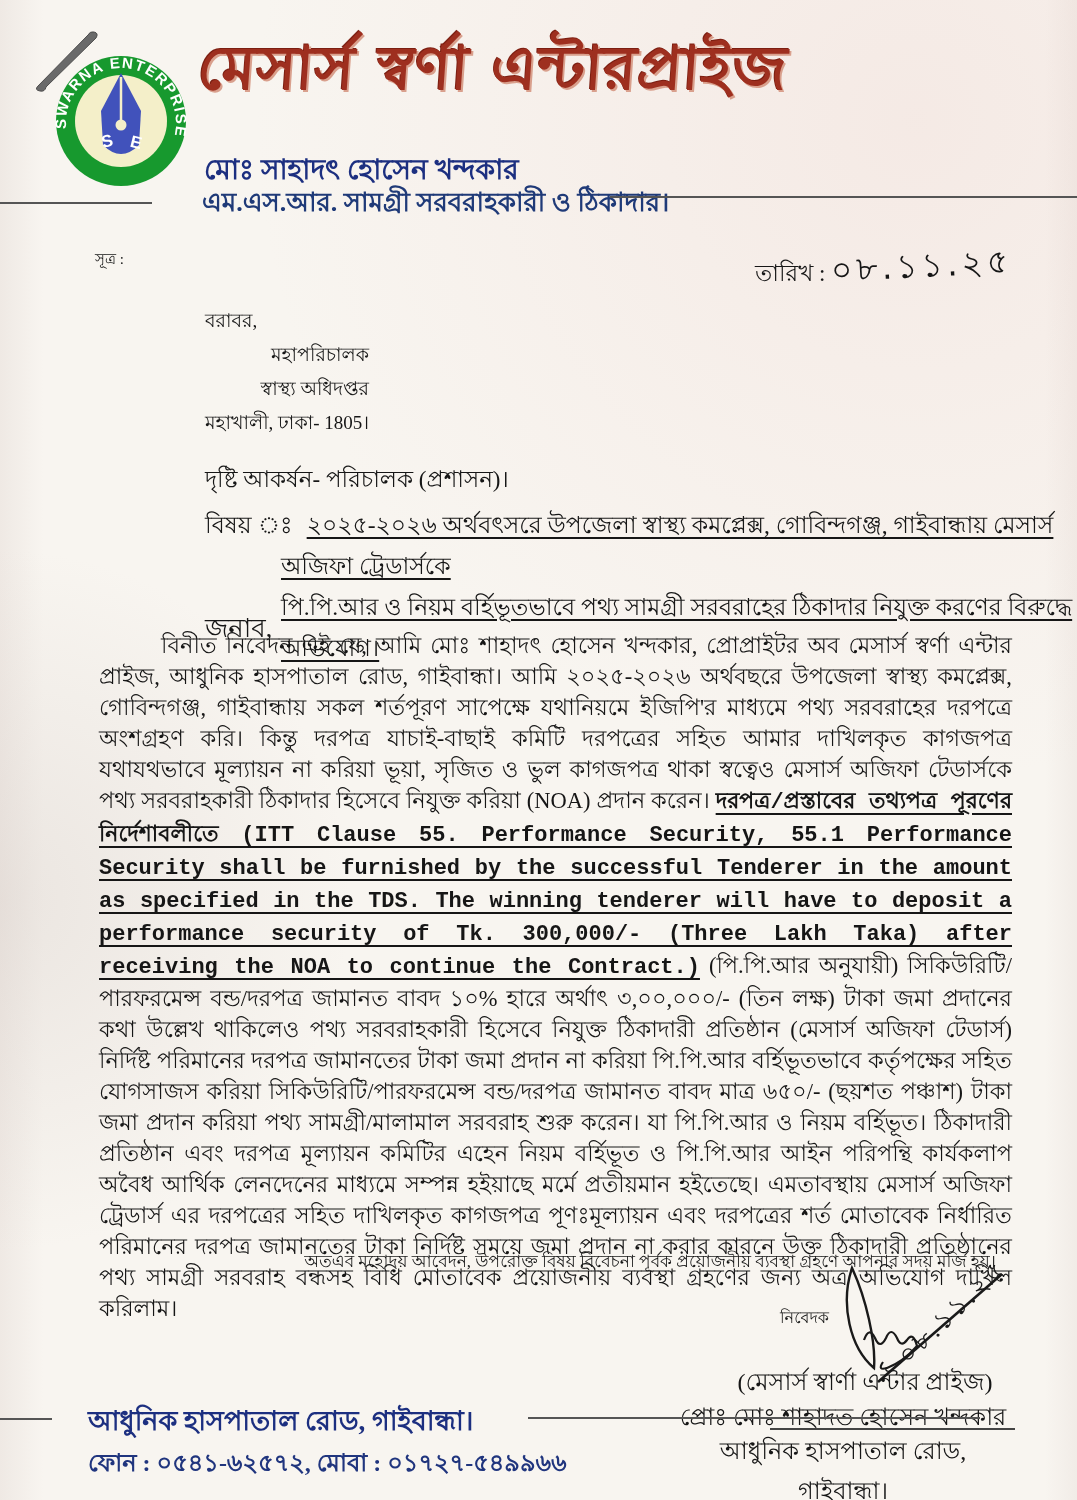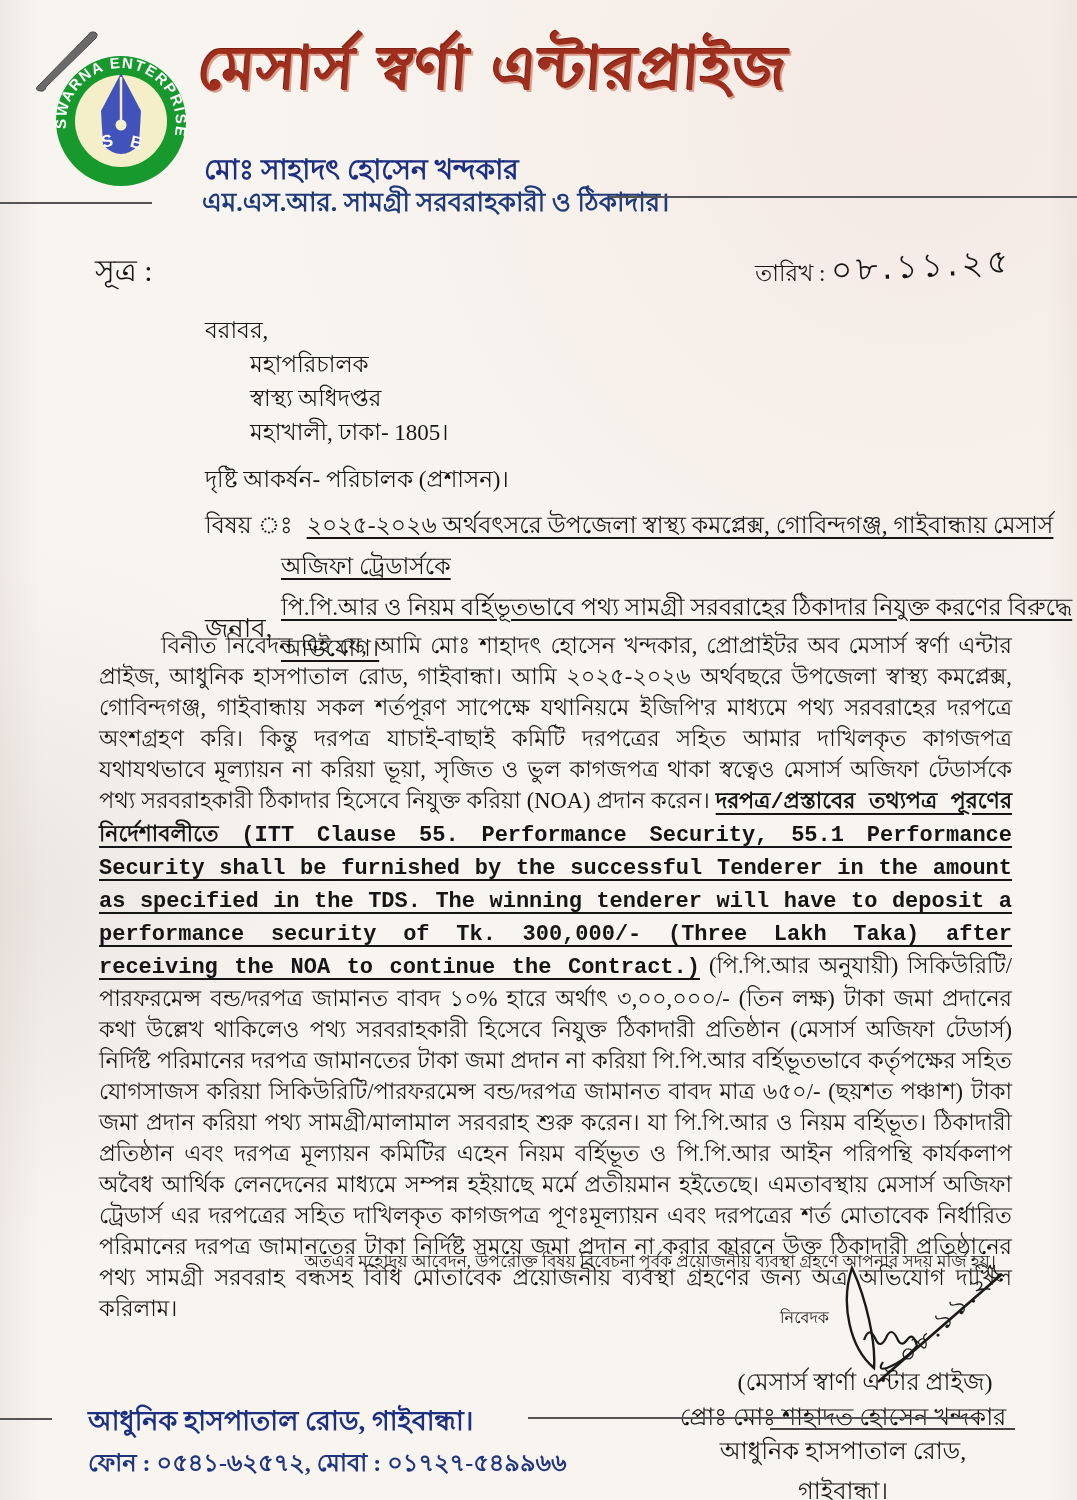--- a/index.html
+++ b/index.html
@@ -28,30 +28,30 @@
   }
   .proprietor-line{
     left:204px;top:148px;
     font-size:28px;font-weight:bold;color:#1c2f80;
   }
   .business-line{
     left:202px;top:182px;
     font-size:26px;font-weight:bold;color:#1f3a78;
   }
   .rule{height:0;border-top:2px solid #6b6b6b;}
-  .meta-ref{left:95px;top:247px;font-size:30px;}
+  .meta-ref{left:95px;top:247px;font-size:15px;}
   .meta-date{left:755px;top:244px;font-size:23px;}
   .date-hand{
     display:inline-block;
     font-family:"DejaVu Sans","Liberation Sans",sans-serif;
     font-size:33px;letter-spacing:4px;
     transform:rotate(-3deg) translateY(-4px);
   }
-  .to-block{left:205px;top:314px;font-size:23px;line-height:34px;}
-  .to-lines{margin-left:45px;}
+  .to-block{left:205px;top:304px;font-size:19px;line-height:34px;}
+  .to-lines{text-align:right;}
   .attention{left:205px;top:461px;font-size:23px;}
   .subject{left:205px;top:505px;font-size:23.5px;font-weight:normal;line-height:41px;}
   .subject-label{float:left;margin-right:14px;}
   .subject u{text-underline-offset:4px;}
   .salutation{left:205px;top:608px;font-size:26px;}
   .body-para{
     left:99px;top:630px;width:913px;
     font-size:22.5px;line-height:31px;
     text-align:justify;text-indent:62px;
   }

